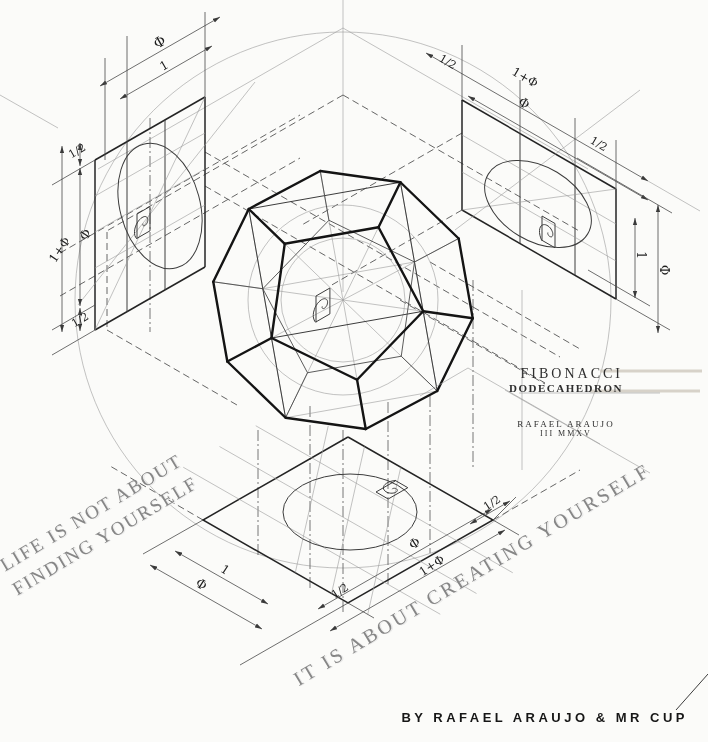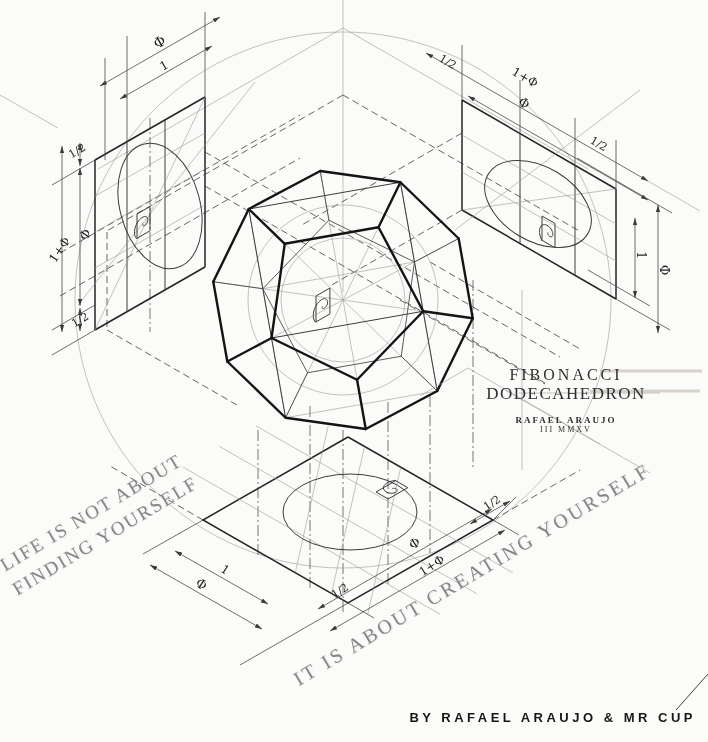--- a/index.html
+++ b/index.html
@@ -13,22 +13,22 @@
   .c2h{stroke:#242424;stroke-width:1.5;fill:none;}
   .c3{stroke:#141414;stroke-width:2.4;fill:none;stroke-linejoin:round;stroke-linecap:round;}
   .back{stroke:#4a4a4a;stroke-width:.9;fill:none;}
   .c4{stroke:#4a4a4a;stroke-width:.8;fill:none;}
   .dash{stroke:#555;stroke-width:.9;stroke-dasharray:7 4;fill:none;}
   .ddot{stroke:#555;stroke-width:.8;stroke-dasharray:11 3 2 3;fill:none;}
   .smudge{stroke:#ccc5ba;stroke-width:3;opacity:.75;}
   .dimlab{font-family:"DejaVu Serif",serif;fill:#1e1e1e;}
   
   .titleblock{color:#2e2e2e;text-align:center;white-space:nowrap;}
-  .t1{font-size:16px;letter-spacing:3px;}
-  .t2{font-size:17px;letter-spacing:1.5px;}
+  .t1{font-size:14px;letter-spacing:3px;text-align:right;}
+  .t2{font-size:11px;letter-spacing:1.5px;font-weight:bold;}
   .t3{font-size:9px;letter-spacing:2px;}
   .t4{font-size:8px;letter-spacing:2px;}
   .quote{color:#868686;white-space:nowrap;text-align:center;
          text-shadow:1px 1px 0 #e9e9e9;letter-spacing:2px;}
   .q-left{font-size:19px;line-height:27px;transform:rotate(-31deg);}
   .q-right{font-size:20px;letter-spacing:3px;transform:rotate(-31deg);}
   .credit{font-family:"Liberation Sans",sans-serif;font-weight:700;font-size:13px;
           letter-spacing:3.5px;color:#161616;white-space:nowrap;}
 </style>
 </head>
@@ -223,26 +223,26 @@
       <text x="434" y="569" class="dimlab" font-size="12" text-anchor="middle" transform="rotate(-33 434 569)">1+Φ</text>
       <text x="342" y="594" class="dimlab" font-size="11" text-anchor="middle" transform="rotate(-33 342 594)">1/2</text>
       <text x="223" y="573" class="dimlab" font-size="12" text-anchor="middle" transform="rotate(33 223 573)">1</text>
       <text x="199" y="588" class="dimlab" font-size="13" text-anchor="middle" transform="rotate(33 199 588)">Φ</text>
     </g>
 </svg>
 
 <div class="abs titleblock" style="left:566px;top:366px;transform:translateX(-50%);">
   <div class="t1">FIBONACCI</div>
   <div class="t2">DODECAHEDRON</div>
-  <div class="t3" style="margin-top:11px;font-weight:bold;">RAFAEL ARAUJO</div>
+  <div class="t3" style="margin-top:25px;">RAFAEL ARAUJO</div>
   <div class="t4" style="">III MMXV</div>
 </div>
 
 <div class="abs quote q-left" style="left:-22px;top:497px;width:240px;">
   <div>LIFE IS NOT ABOUT</div>
   <div>FINDING YOURSELF</div>
 </div>
 
 <div class="abs quote q-right" style="left:252px;top:563px;width:440px;">
   <div>IT IS ABOUT CREATING YOURSELF</div>
 </div>
 
-<div class="abs credit" style="right:12px;top:710px;">BY RAFAEL ARAUJO &amp; MR CUP</div>
+<div class="abs credit" style="right:20px;top:710px;">BY RAFAEL ARAUJO &amp; MR CUP</div>
 
 </body></html>

